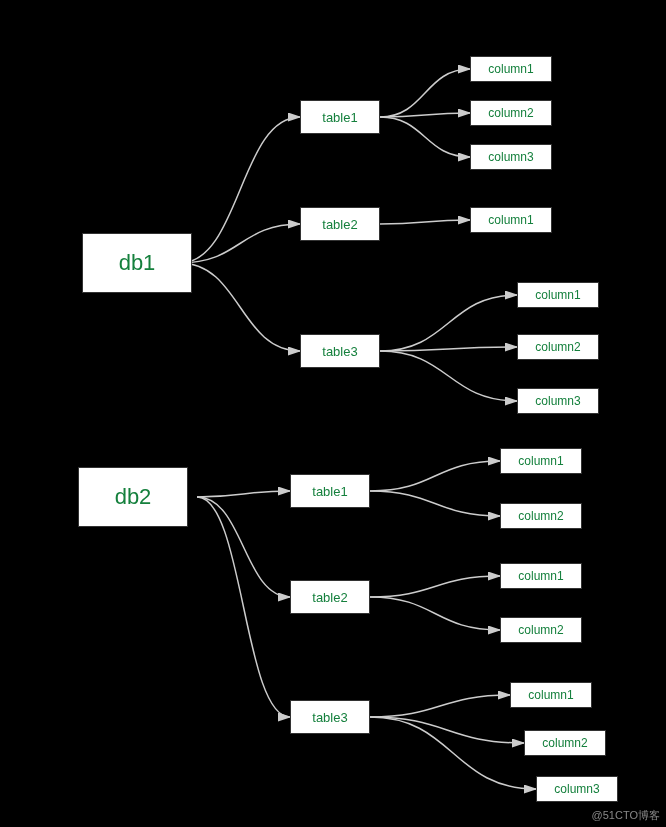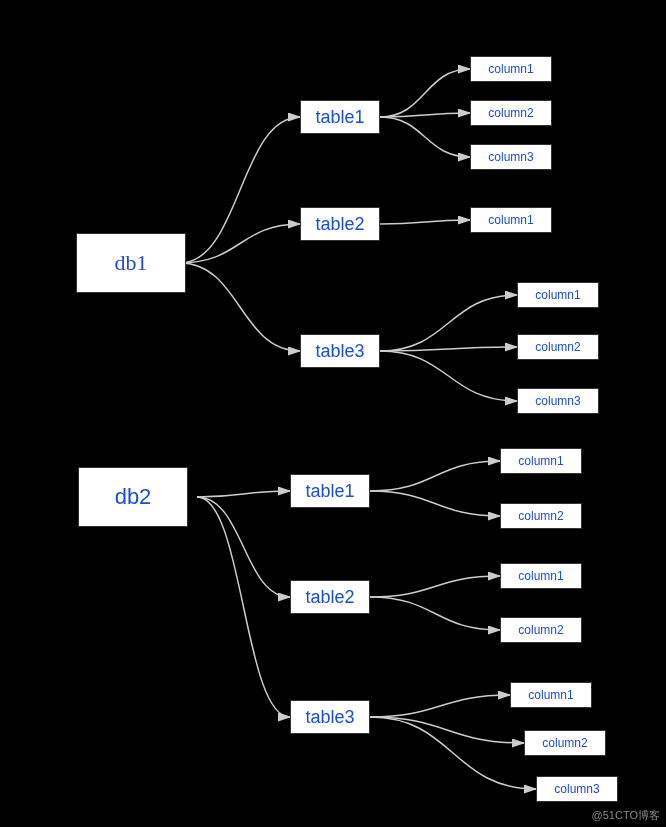--- a/index.html
+++ b/index.html
@@ -10,31 +10,31 @@
       position: relative;
       font-family: "Arial", sans-serif;
     }
     .node {
       position: absolute;
       background: #fff;
       border: 1px solid #333;
       display: flex;
       align-items: center;
       justify-content: center;
-      color: #1d4ed8;
+      color: #15803d;
     }
     .db-node {
       width: 110px;
       height: 60px;
       font-size: 22px;
     }
     .table-node {
       width: 80px;
       height: 34px;
-      font-size: 18px;
+      font-size: 13px;
     }
     .col-node {
       width: 82px;
       height: 26px;
       font-size: 12px;
     }
     svg {
       position: absolute;
       top: 0;
       left: 0;
@@ -77,21 +77,21 @@
       <path d="M 370 597 C 435 597, 435 576, 500 576"></path>
       <path d="M 370 597 C 435 597, 435 630, 500 630"></path>
       <path d="M 197 497 C 243.5 497, 243.5 717, 290 717"></path>
       <path d="M 370 717 C 440 717, 440 695, 510 695"></path>
       <path d="M 370 717 C 447 717, 447 743, 524 743"></path>
       <path d="M 370 717 C 453 717, 453 789, 536 789"></path>
     </g>
 </svg>
 
 <div id="nodes">
-    <div class="node db-node" style="left: 76px; top: 233px; font-family: Liberation Serif, serif;">db1</div>
+    <div class="node db-node" style="left: 82px; top: 233px;">db1</div>
     <div class="node table-node" style="left: 300px; top: 100px;">table1</div>
     <div class="node col-node" style="left: 470px; top: 56px;">column1</div>
     <div class="node col-node" style="left: 470px; top: 100px;">column2</div>
     <div class="node col-node" style="left: 470px; top: 144px;">column3</div>
     <div class="node table-node" style="left: 300px; top: 207px;">table2</div>
     <div class="node col-node" style="left: 470px; top: 207px;">column1</div>
     <div class="node table-node" style="left: 300px; top: 334px;">table3</div>
     <div class="node col-node" style="left: 517px; top: 282px;">column1</div>
     <div class="node col-node" style="left: 517px; top: 334px;">column2</div>
     <div class="node col-node" style="left: 517px; top: 388px;">column3</div>

